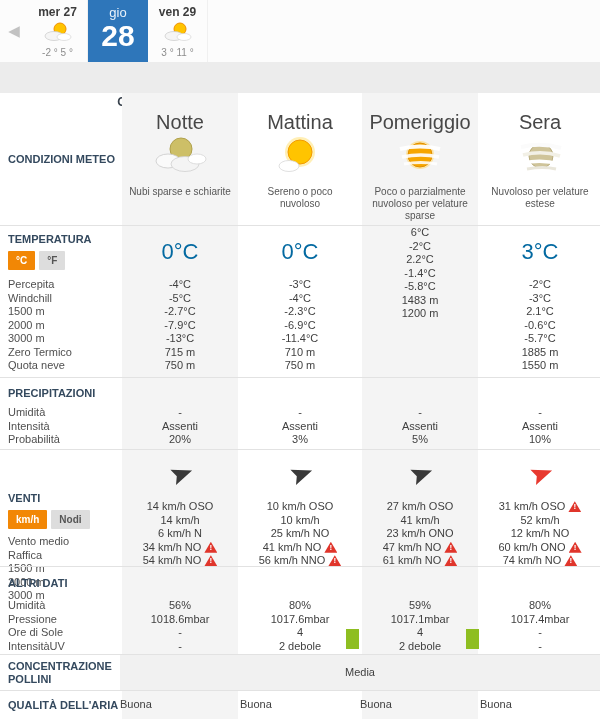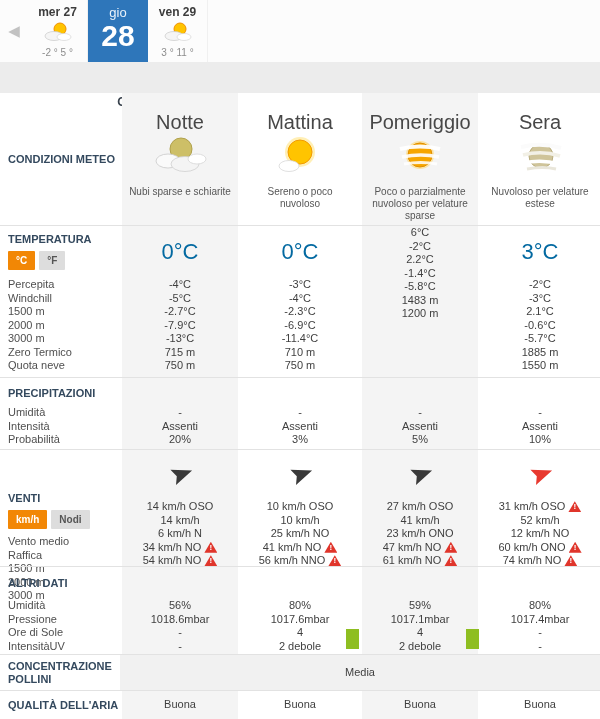--- a/index.html
+++ b/index.html
@@ -90,21 +90,21 @@
   
   .sec-pollini { height:36px; }
   .sec-pollini .side { display:flex; align-items:center; }
   .sec-pollini .sec-label { max-width:105px; }
   .pollini-cell { grid-column:2 / 6; background:#f1f1f1; display:flex;
                   align-items:center; justify-content:center; }
 
   
   .sec-qualita { height:29px; }
   .sec-qualita .side { display:flex; align-items:center; }
-  .sec-qualita .cell { display:flex; align-items:center; justify-content:center; }
+  .sec-qualita .cell { display:flex; align-items:center; }
 </style>
 </head>
 <body>
 
 <div class="page">
 
   <div class="day-strip">
     <div class="nav-prev">
       <span>◀</span>
     </div>

